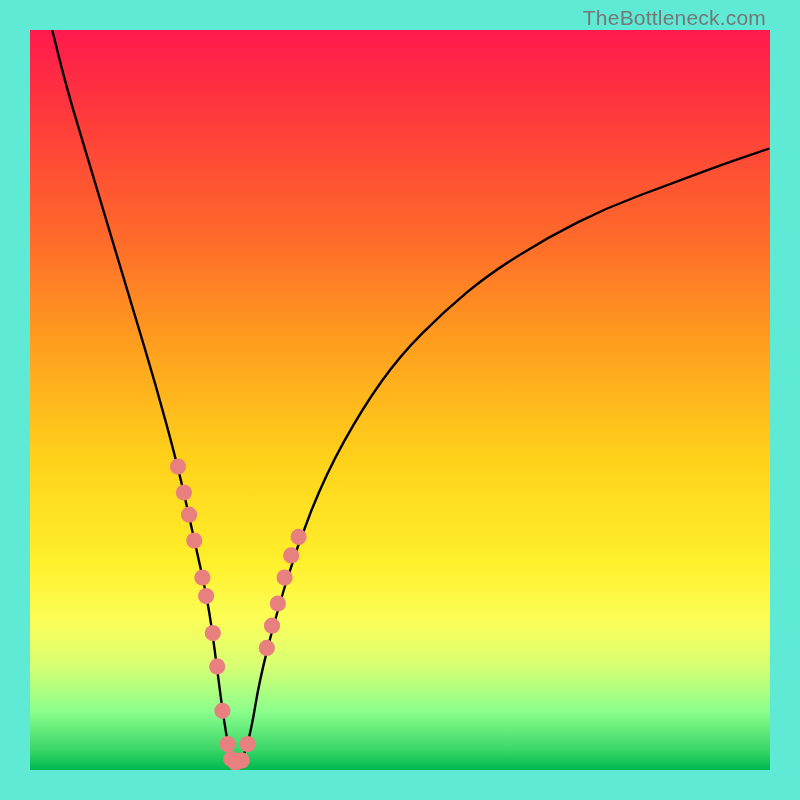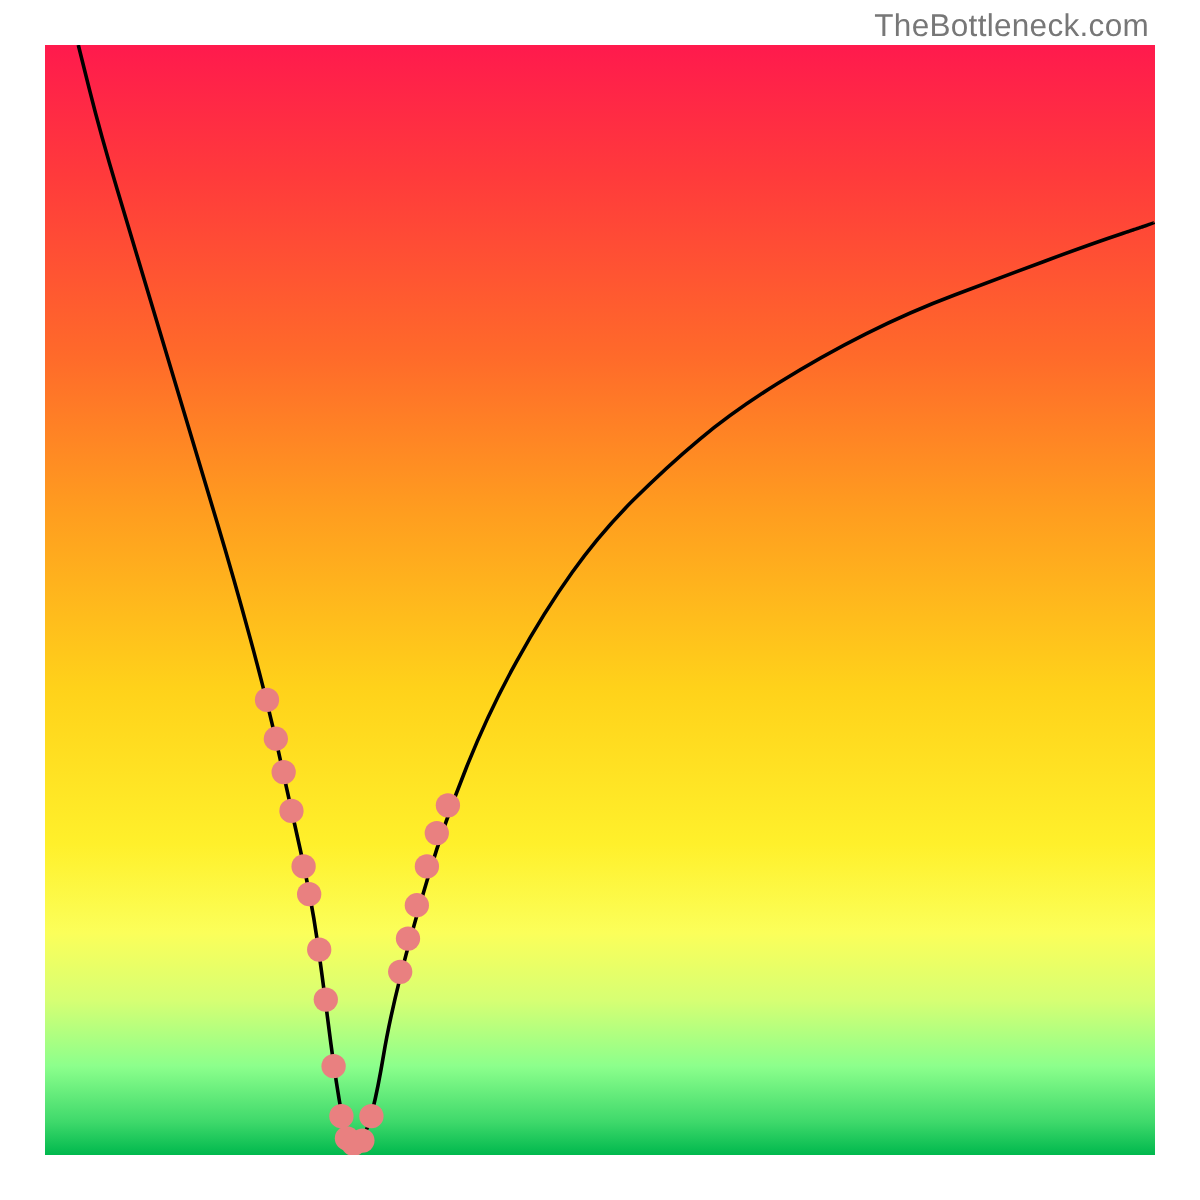--- a/index.html
+++ b/index.html
@@ -8,21 +8,21 @@
     width: 800px;
     height: 800px;
     overflow: hidden;
     background: #000;
     font-family: Arial, Helvetica, sans-serif;
   }
   .frame {
     position: absolute;
     left: 0; top: 0;
     width: 800px; height: 800px;
-    background: #ffffff;
+    background: #5eead4;
   }
   .plot {
     position: absolute;
     left: 30px;
     top: 30px;
     width: 740px;
     height: 740px;
     background: linear-gradient(to bottom,
       #ff1a4d 0%,
       #ff3b3b 12%,

